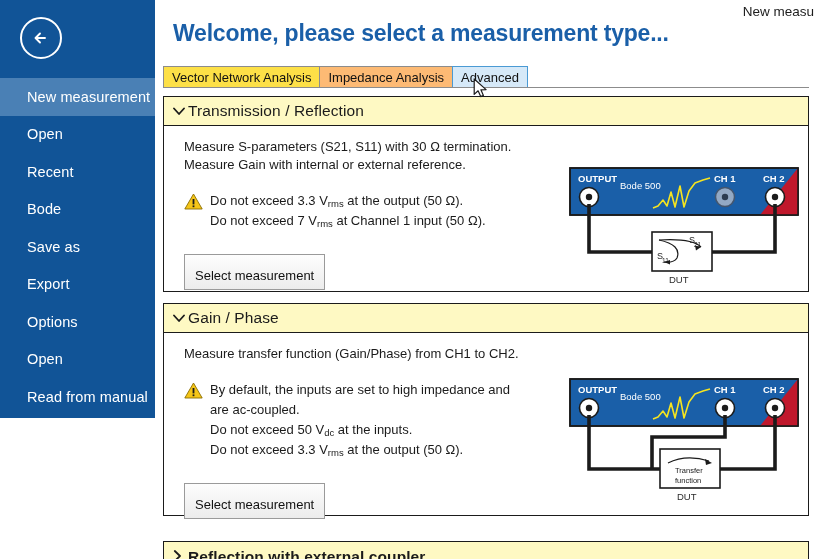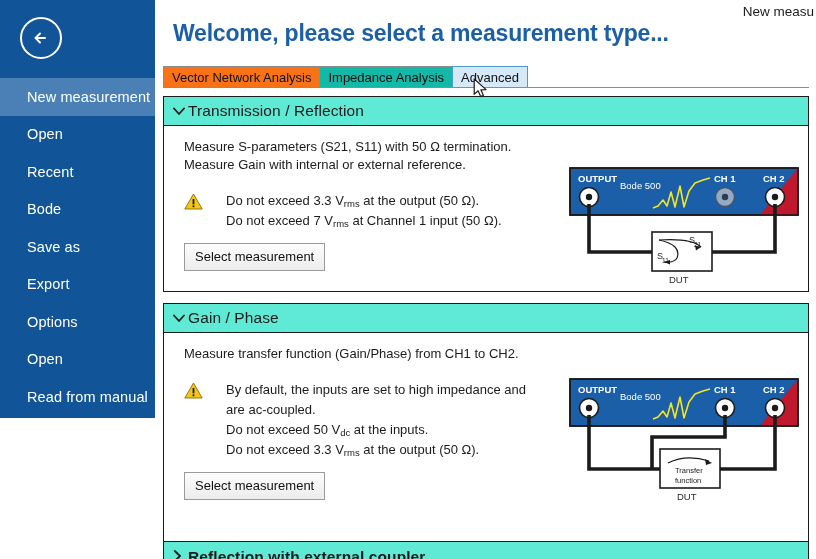--- a/index.html
+++ b/index.html
@@ -57,64 +57,64 @@
     position: absolute; left: 8px; top: 66px;
     height: 22px;
     display: flex; align-items: flex-end;
   }
   .tab {
     height: 22px;
     padding: 0 8px;
     display: flex; align-items: center;
     font-size: 13px; color: #111;
     border: 1px solid #8c8c8c;
-    background: #14b8a6;
+    background: #fdba74;
     margin-right: -1px;
     cursor: pointer;
     white-space: nowrap;
   }
-  .tab.selected { background: #f97316; border-bottom-color: #ffffff; }
+  .tab.selected { background: #fde047; border-bottom-color: #ffffff; }
   .tab.hovered  { background: #d6e9f8; border-color: #4a9ad4; }
   .tabstrip-underline {
     position: absolute; left: 8px; top: 87px;
     width: 646px; height: 1px; background: #8c8c8c;
   }
 
   
   .panel {
     position: absolute; left: 8px;
     width: 646px;
     border: 1px solid #1b1b1b;
     background: #ffffff;
   }
   .panel-header {
     height: 29px;
-    background: #5eead4;
+    background: #fef9c3;
     border-bottom: 1px solid #1b1b1b;
     display: flex; align-items: center;
     padding-left: 9px;
     cursor: pointer;
   }
   .panel.collapsed .panel-header { border-bottom: none; }
   .chev { width: 15px; font-size: 14px; color: #1b1b1b; font-weight: bold; line-height: 1; }
   .panel-title { font-size: 15.5px; color: #1b1b1b; letter-spacing: .1px; }
   .panel-body { position: relative; padding: 12px 10px 10px 20px; }
 
   .desc-line { font-size: 13px; color: #1b1b1b; line-height: 18px; }
 
   .warn-block { display: flex; margin-top: 17px; }
   .warn-icon { width: 26px; flex: none; padding-top: 2px; }
-  .warn-text { font-size: 13px; color: #1b1b1b; line-height: 19px; margin-left: 16px; }
+  .warn-text { font-size: 13px; color: #1b1b1b; line-height: 19px; }
   .warn-text .ln { white-space: nowrap; }
   sub { font-size: 9.5px; vertical-align: baseline; position: relative; top: 2px; }
 
   .select-btn {
-    margin-top: 12px;
+    margin-top: 23px;
     display: inline-block;
-    padding: 5px 10px 6px;
+    padding: 13px 10px 6px;
     font-size: 13px; color: #111;
     border: 1px solid #9a9a9a;
     background: linear-gradient(#fdfdfd,#ececec);
     cursor: pointer;
   }
 
   
   .diagram { position: absolute; }
   .diagram svg { display: block; }
 
@@ -190,21 +190,21 @@
     <div class="panel" style="top:96px; height:196px;">
       <div class="panel-header">
         <span class="chev">
           <svg width="12" height="9" viewBox="0 0 12 9">
               <path d="M1 1.5 L6 7 L11 1.5" fill="none" stroke="#1b1b1b" stroke-width="1.8" stroke-linecap="round" stroke-linejoin="round"></path>
             </svg>
         </span>
         <span class="panel-title">Transmission / Reflection</span>
       </div>
       <div class="panel-body">
-        <div class="desc-line">Measure S-parameters (S21, S11) with 50 Ω termination.</div>
+        <div class="desc-line">Measure S-parameters (S21, S11) with 30 Ω termination.</div>
         <div class="desc-line">Measure Gain with internal or external reference.</div>
 
         <div class="warn-block">
           <span class="warn-icon">
             <svg width="19" height="17" viewBox="0 0 19 17">
               <path d="M9.5 1 L18.2 16 L0.8 16 Z" fill="#f5c518" stroke="#8a6d00" stroke-width="0.9" stroke-linejoin="round"></path>
               <rect x="8.6" y="6" width="1.8" height="5.4" fill="#1b1b1b"></rect>
               <rect x="8.6" y="12.4" width="1.8" height="1.8" fill="#1b1b1b"></rect>
             </svg>
           </span>
@@ -256,21 +256,21 @@
             <text x="93" y="95" font-family="Liberation Sans, sans-serif" font-size="9" fill="#1b1b1b">S</text>
             <text x="98" y="99" font-family="Liberation Sans, sans-serif" font-size="6.5" fill="#1b1b1b">11</text>
             <text x="125" y="79" font-family="Liberation Sans, sans-serif" font-size="9" fill="#1b1b1b">S</text>
             <text x="130" y="83" font-family="Liberation Sans, sans-serif" font-size="6.5" fill="#1b1b1b">21</text>
             <text x="105" y="119" font-family="Liberation Sans, sans-serif" font-size="9.5" fill="#2b2b2b">DUT</text>
           </svg>
         </div>
       </div>
     </div>
 
-    <div class="panel" style="top:303px; height:239px;">
+    <div class="panel" style="top:303px; height:213px;">
       <div class="panel-header">
         <span class="chev">
           <svg width="12" height="9" viewBox="0 0 12 9">
               <path d="M1 1.5 L6 7 L11 1.5" fill="none" stroke="#1b1b1b" stroke-width="1.8" stroke-linecap="round" stroke-linejoin="round"></path>
             </svg>
         </span>
         <span class="panel-title">Gain / Phase</span>
       </div>
       <div class="panel-body">
         <div class="desc-line">Measure transfer function (Gain/Phase) from CH1 to CH2.</div>

